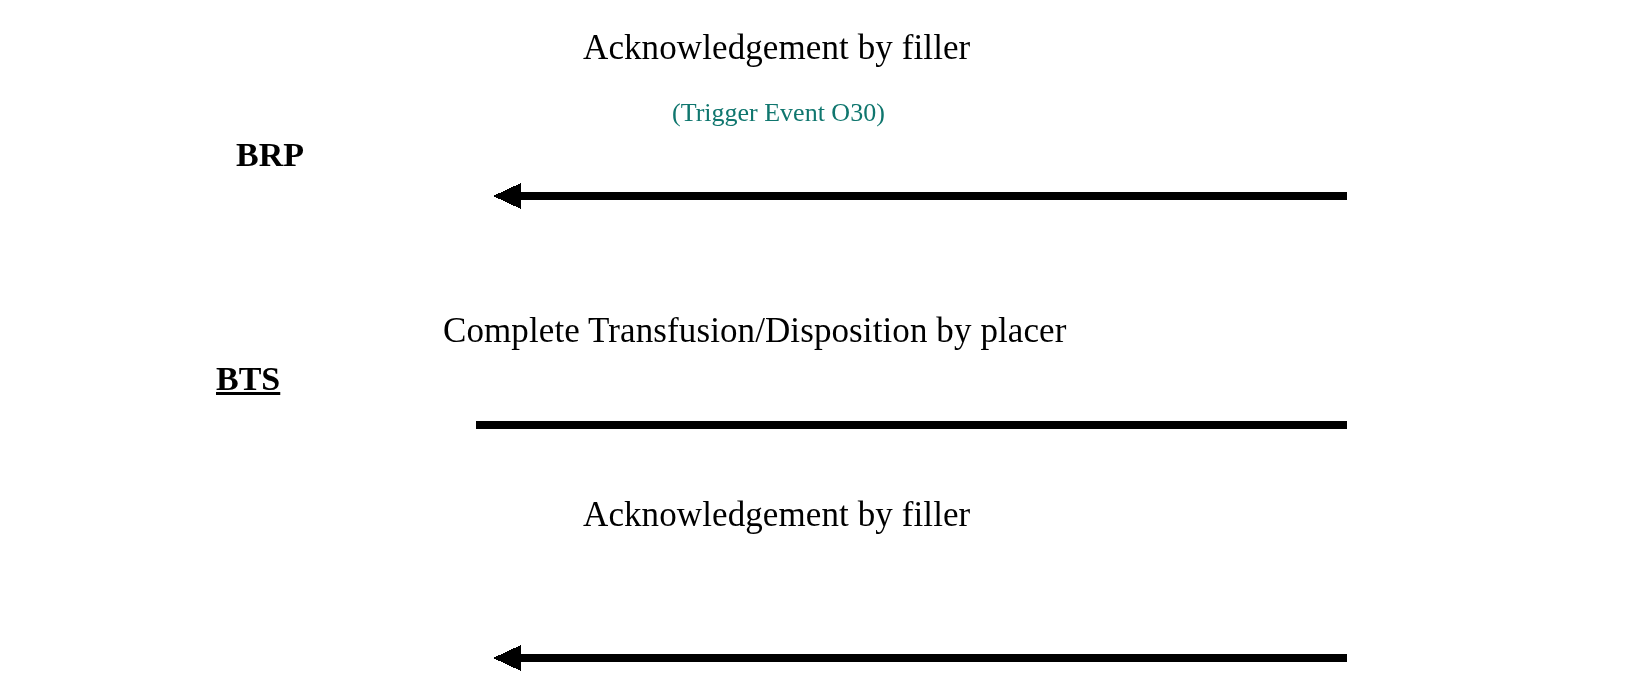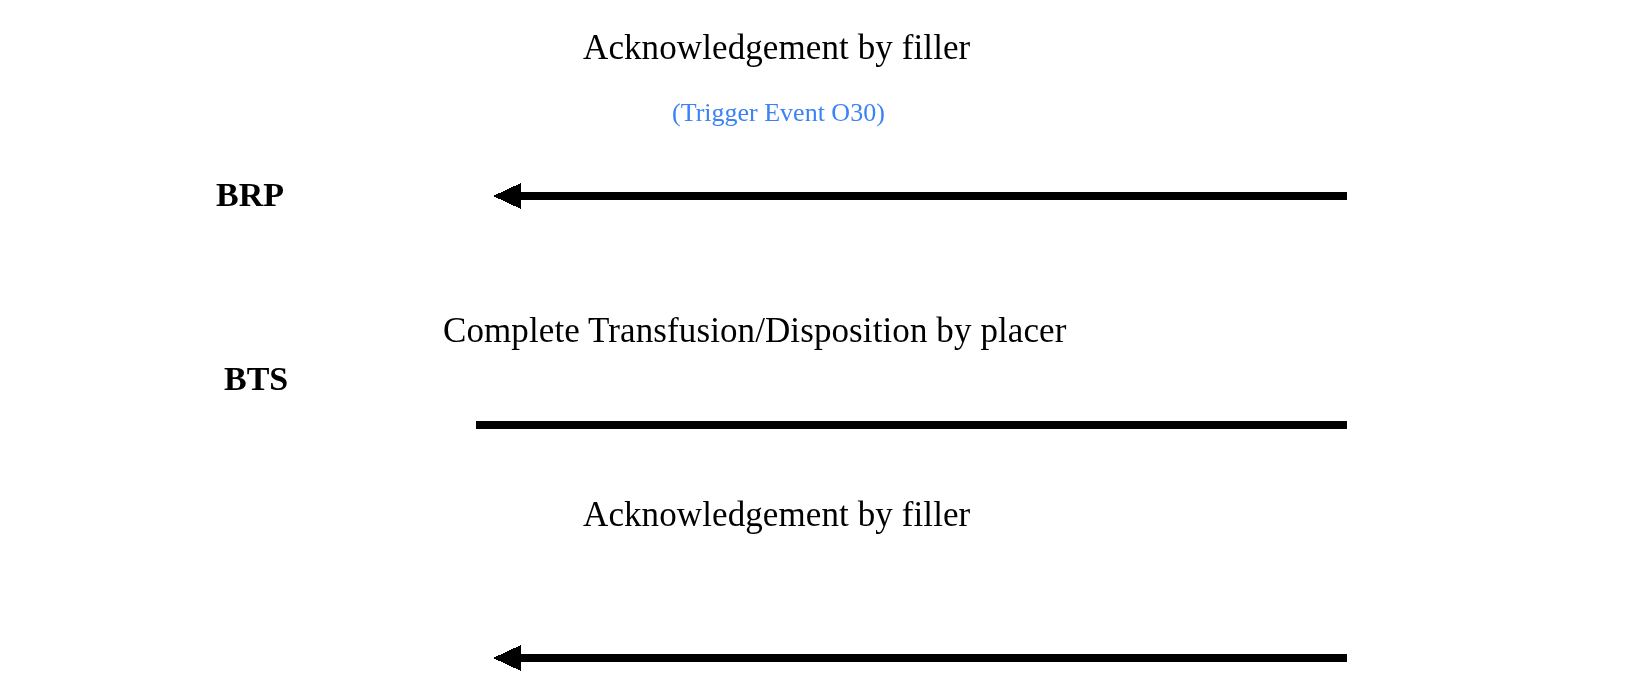--- a/index.html
+++ b/index.html
@@ -27,21 +27,21 @@
     line-height: 1;
     letter-spacing: 0.1px;
     color: #000000;
   }
   .msg-subtitle {
     position: absolute;
     white-space: nowrap;
     font-weight: 400;
     font-size: 26px;
     line-height: 1;
-    color: #3b82f6;
+    color: #0f766e;
   }
   .actor-label {
     position: absolute;
     white-space: nowrap;
     font-weight: 700;
     font-size: 34px;
     line-height: 1;
     color: #000000;
   }
   .arrow-svg {
@@ -57,31 +57,31 @@
 </style>
 </head>
 <body>
 
 <div id="canvas">
 
   <div class="msg-title" style="left:583px; top:30px;">Acknowledgement by filler</div>
 
   <div class="msg-subtitle" style="left:672px; top:100px;">(Trigger Event O30)</div>
 
-  <div class="actor-label" style="left:216px; top:138px;margin-top:40px;">BRP</div>
+  <div class="actor-label" style="left:236px; top:138px;">BRP</div>
 
   <svg class="arrow-svg" style="left:493px; top:182px;" width="899" height="28" viewBox="0 0 899 28">
     <polygon class="arrow-shape" points="0,14 28,1 28,27"></polygon>
     <rect class="arrow-shape" x="26" y="10" width="873" height="8"></rect>
   </svg>
 
   <div class="msg-title" style="left:443px; top:276px;margin-top:37px;">Complete Transfusion/Disposition by placer</div>
 
 
-  <div class="actor-label" style="left:224px; top:362px;">BTS</div>
+  <div class="actor-label" style="left:216px; top:362px;text-decoration:underline;">BTS</div>
 
   <svg class="arrow-svg" style="left:476px; top:411px;" width="916" height="28" viewBox="0 0 916 28">
     <rect class="arrow-shape" x="0" y="10" width="890" height="8"></rect>
     <polygon class="arrow-shape" points="916,14 888,1 888,27"></polygon>
   </svg>
 
   <div class="msg-title" style="left:583px; top:497px;">Acknowledgement by filler</div>
 
 
   <div class="actor-label" style="left:1358px; top:583px;">BRT</div>

